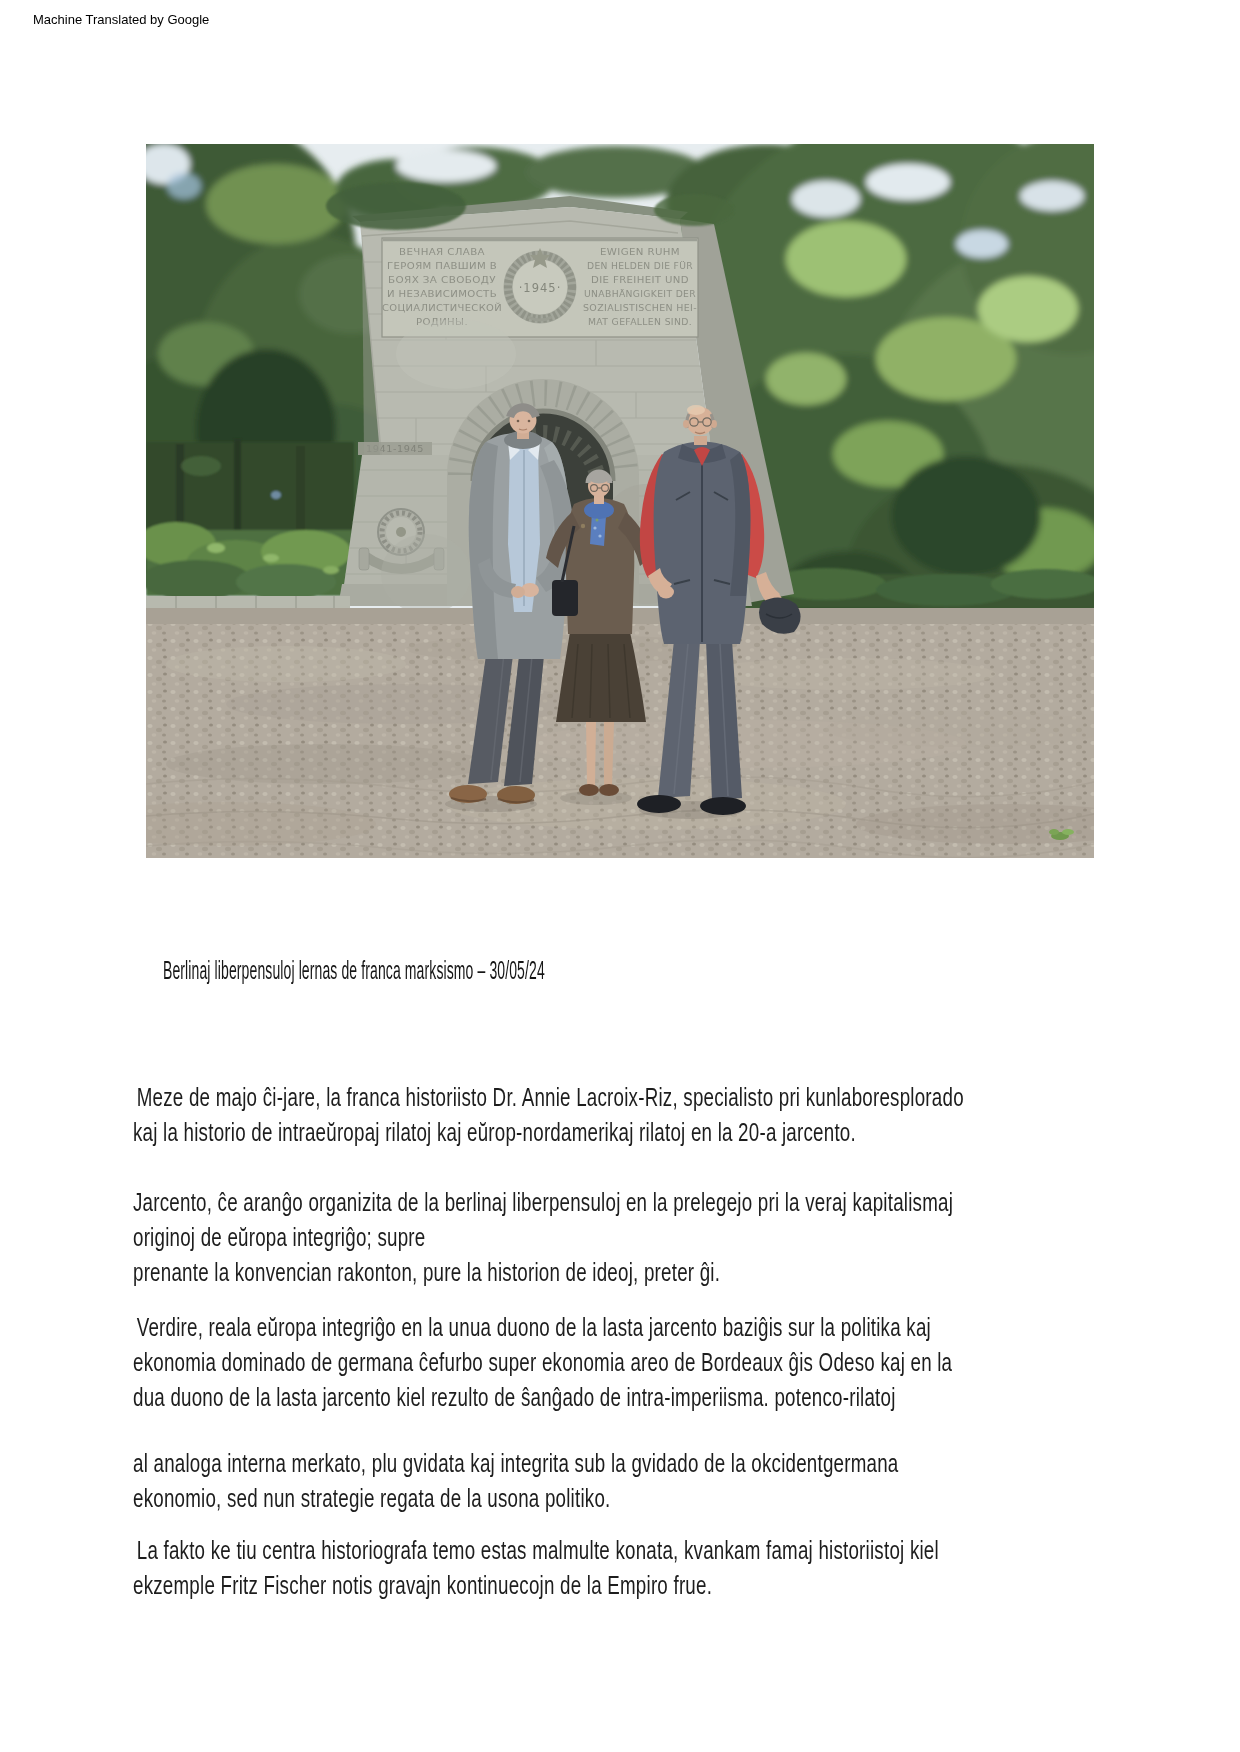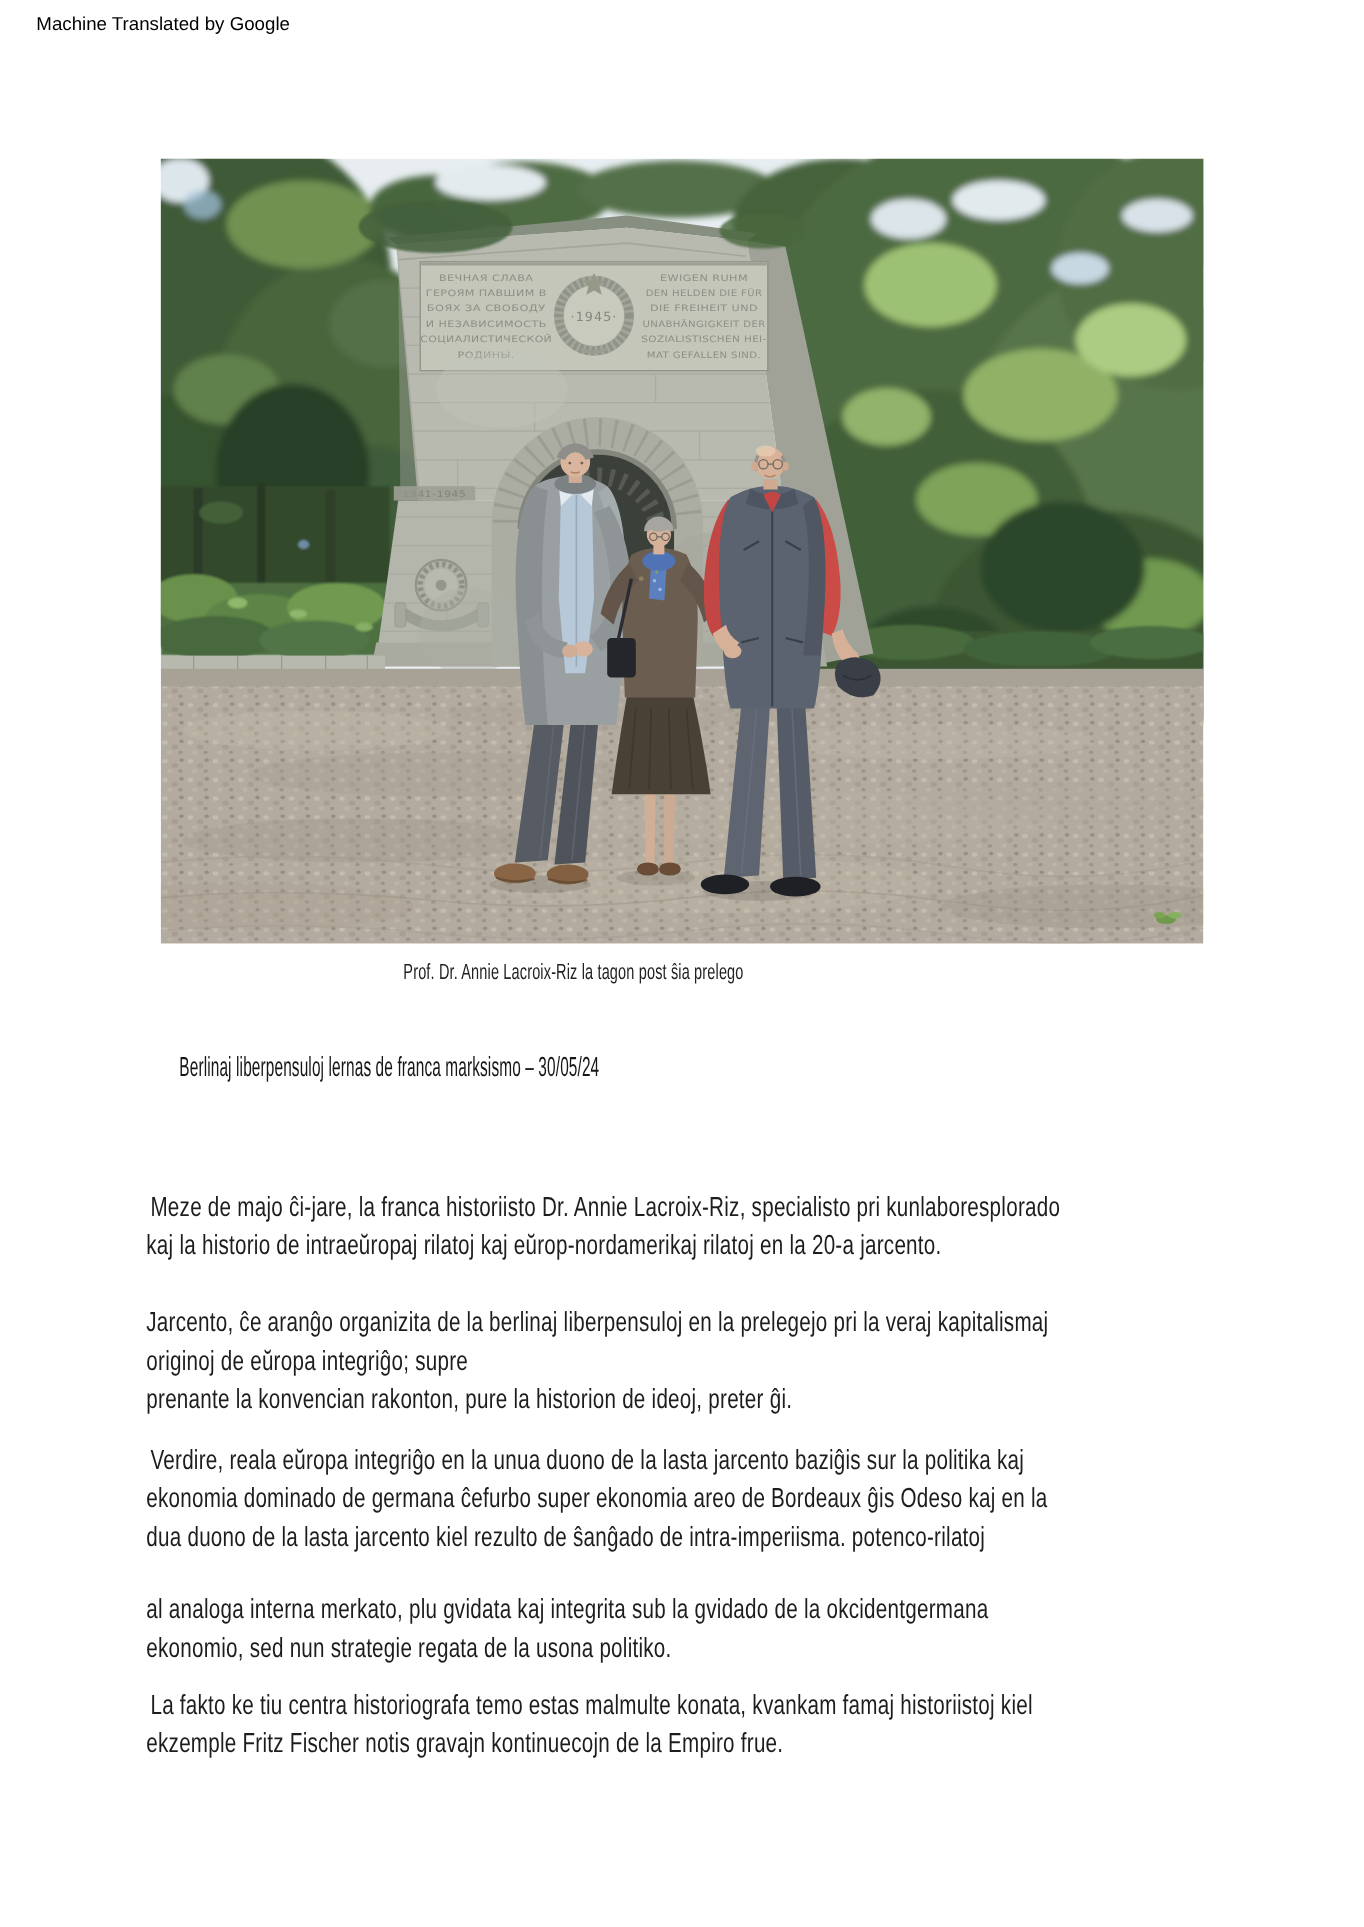--- a/index.html
+++ b/index.html
@@ -1,18 +1,18 @@
 <!DOCTYPE html>
 <html><head>
 <meta charset="utf-8">
 <style>
   html,body{margin:0;padding:0;background:#ffffff;}
   .page{position:relative;width:1240px;height:1752px;background:#fff;overflow:hidden;
         font-family:"Liberation Sans",sans-serif;color:#1d1d1d;margin:0 auto;}
-  .banner{position:absolute;left:33px;top:12px;font-size:17px;color:#000;letter-spacing:0;}
+  .banner{position:absolute;left:33px;top:12px;font-size:13px;color:#000;letter-spacing:0;}
   .photo-wrap{position:absolute;left:146px;top:144px;width:1072px;height:714px;overflow:hidden;}
   .photo-wrap svg{display:block;filter:blur(.45px) saturate(.96);}
   .caption-row{position:absolute;left:0;top:873px;width:1042px;text-align:center;}
   .caption-row .scale{display:inline-block;transform:scaleX(.66);font-size:20px;color:#222;
         letter-spacing:.2px;white-space:nowrap;}
   .heading{position:absolute;left:163px;top:956px;font-size:25px;white-space:nowrap;
         transform:scaleX(.56);transform-origin:0 0;letter-spacing:.2px;color:#161616;}
   .para{position:absolute;left:133px;font-size:25px;line-height:35px;white-space:nowrap;
         transform:scaleX(.75);transform-origin:0 0;letter-spacing:.3px;color:#1d1d1d;}
   .para.indent .line:first-child{margin-left:5px;}
@@ -300,23 +300,20 @@
       <ellipse cx="540" cy="280" rx="3" ry="4" fill="#d0a98f"></ellipse>
       <ellipse cx="568" cy="280" rx="3" ry="4" fill="#d0a98f"></ellipse>
       <circle cx="548" cy="278" r="4.2" fill="none" stroke="#70695f" stroke-width="1.2"></circle>
       <circle cx="561" cy="278" r="4.2" fill="none" stroke="#70695f" stroke-width="1.2"></circle>
       <path d="M552,278 H557" stroke="#70695f" stroke-width="1.2"></path>
       <path d="M549,288 Q554,291 559,288" stroke="#a97f66" stroke-width="1.3" fill="none"></path>
     </g>
   </svg>
   </div>
 
-  <div class="caption-row">
-    <span class="scale">Prof. Dr. Annie Lacroix-Riz la tagon post ŝia prelego</span>
-  </div>
 
   <div class="heading">Berlinaj liberpensuloj lernas de franca marksismo – 30/05/24</div>
 
   <div class="para indent" style="top:1080px">
       <div class="line">Meze de majo ĉi-jare, la franca historiisto Dr. Annie Lacroix-Riz, specialisto pri kunlaboresplorado</div>
       <div class="line">kaj la historio de intraeŭropaj rilatoj kaj eŭrop-nordamerikaj rilatoj en la 20-a jarcento.</div>
     </div>
   <div class="para" style="top:1185px">
       <div class="line">Jarcento, ĉe aranĝo organizita de la berlinaj liberpensuloj en la prelegejo pri la veraj kapitalismaj</div>
       <div class="line">originoj de eŭropa integriĝo; supre</div>

